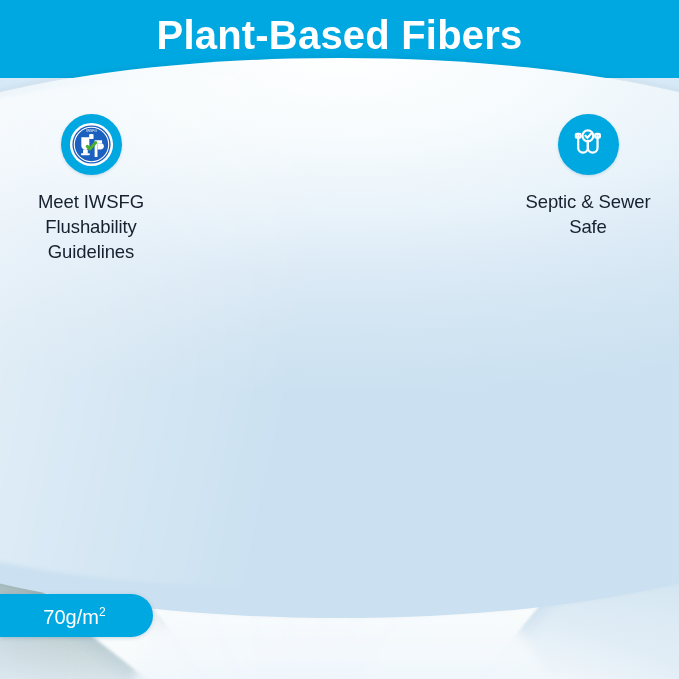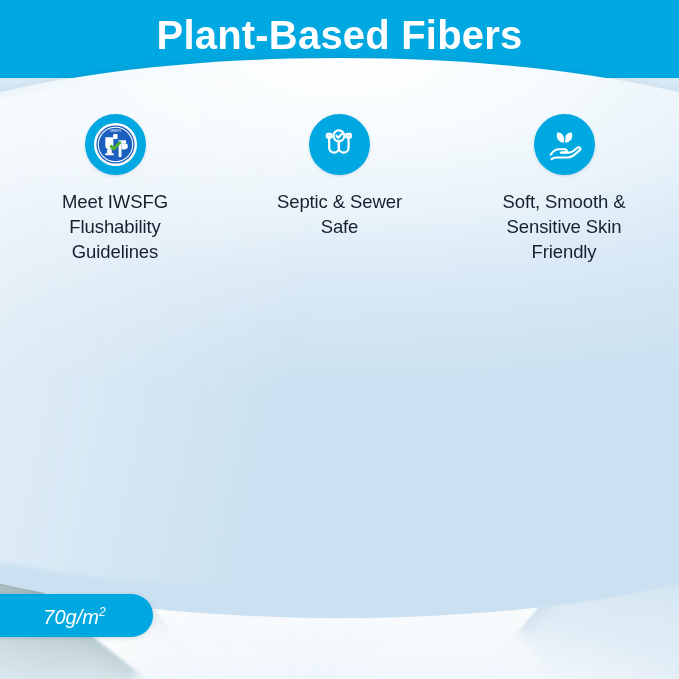--- a/index.html
+++ b/index.html
@@ -197,21 +197,21 @@
   }
 
   
   .features {
     position:absolute;
     left:0; right:0;
     top:114px;
     z-index:8;
     display:flex;
     justify-content:space-between;
-    padding:0 40px;
+    padding:0 16px;
   }
   .feature {
     width:150px;
     display:flex;
     flex-direction:column;
     align-items:center;
   }
   .badge-circle {
     width:61px; height:61px;
     border-radius:50%;
@@ -238,21 +238,20 @@
     left:0;
     top:594px;
     width:153px;
     padding:6px 14px 8px 10px;
     background:var(--cyan, #00a8e1);
     border-radius:0 30px 30px 0;
     color:#ffffff;
     text-align:center;
     z-index:9;
     box-shadow:0 1px 4px rgba(0,70,120,.2);
-    font-style:italic;
   }
   .spec-line {
     font-size:20px;
     line-height:24px;
     font-weight:400;
     white-space:nowrap;
   }
   .spec-line sup { font-size:12px; vertical-align:super; }
 </style>
 </head>
@@ -325,36 +324,20 @@
               <rect x="31.5" y="12.2" width="5.2" height="4.2" rx="1.1"></rect>
               <circle cx="23.3" cy="14.3" r="6.1"></circle>
               <path d="M20.6 14.3l2.1 2.2 4.1-4.4"></path>
             </g>
           </svg>
         </span>
       </div>
       <div class="feature-label">Septic &amp; Sewer Safe</div>
     </div>
 
-    <div class="feature">
-      <div class="badge-circle">
-        <span>
-          <svg width="45" height="45" viewBox="0 0 48 48" aria-hidden="true">
-            <path d="M23.4 21.9c-3.8.2-6.6-2.1-7.4-5.6-.5-2.2 0-4.3.6-5.3 1 .1 3.2.6 4.9 2.1 2.4 2.1 2.7 5.4 1.9 8.8z" fill="#ffffff"></path>
-            <path d="M24.6 21.9c3.8.2 6.6-2.1 7.4-5.6.5-2.2 0-4.3-.6-5.3-1 .1-3.2.6-4.9 2.1-2.4 2.1-2.7 5.4-1.9 8.8z" fill="#ffffff"></path>
-            <path d="M24 22.6c0-2.6.3-4.8.9-6.4" fill="none" stroke="#00a8e1" stroke-width="1.1" stroke-linecap="round"></path>
-            <g fill="none" stroke="#ffffff" stroke-width="2.3" stroke-linecap="round" stroke-linejoin="round">
-              <path d="M9.4 34.7c2.3-3.6 5.2-5.6 8.4-5.6h6.4c1.3 0 2.1.7 2.1 1.7s-.8 1.8-2.1 1.8h-4.1"></path>
-              <path d="M22.1 32.6h6.6c1.9 0 3.6-.7 5.1-1.9l4.1-3.3c.9-.7 2-.6 2.6.2.6.8.4 1.9-.4 2.6l-5.6 4.8c-2.2 1.9-4.7 2.9-7.4 2.9H16c-2.3 0-4.2.6-5.8 1.8"></path>
-            </g>
-          </svg>
-        </span>
-      </div>
-      <div class="feature-label">Soft, Smooth &amp; Sensitive Skin Friendly</div>
-    </div>
 
   </div>
 
   <div class="spec-badge">
     <div class="spec-line"><span>70g/m</span><sup>2</sup></div>
   </div>
 
 </div>
 
 </body></html>

